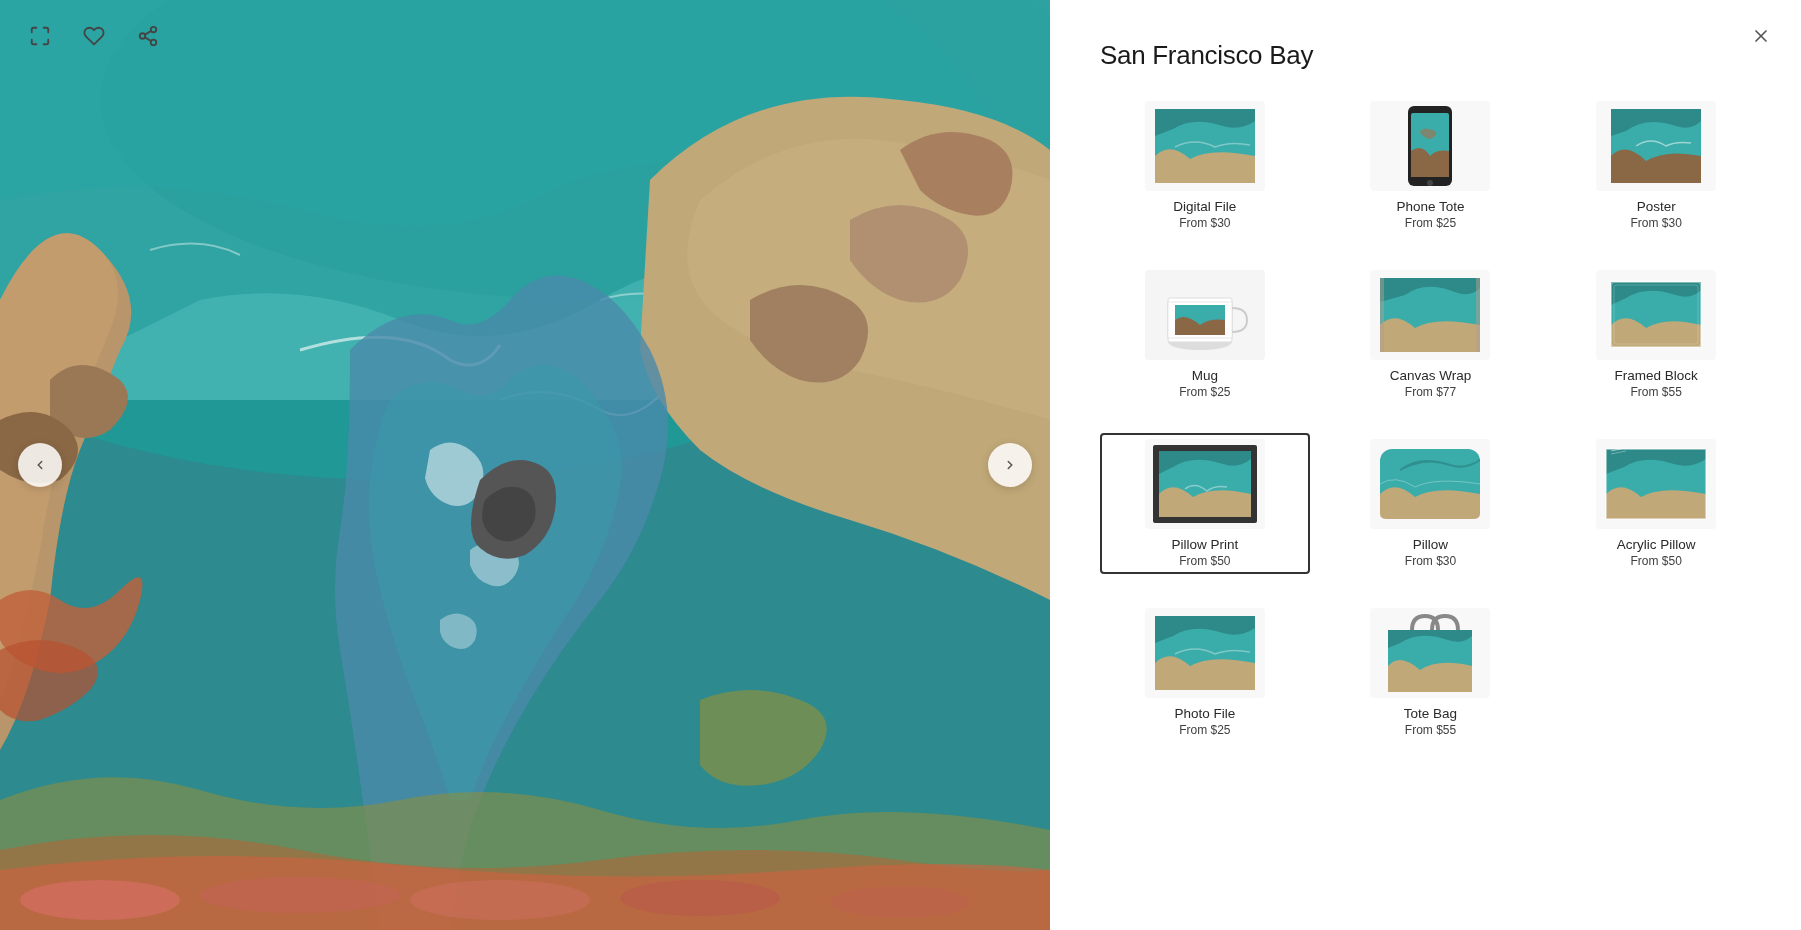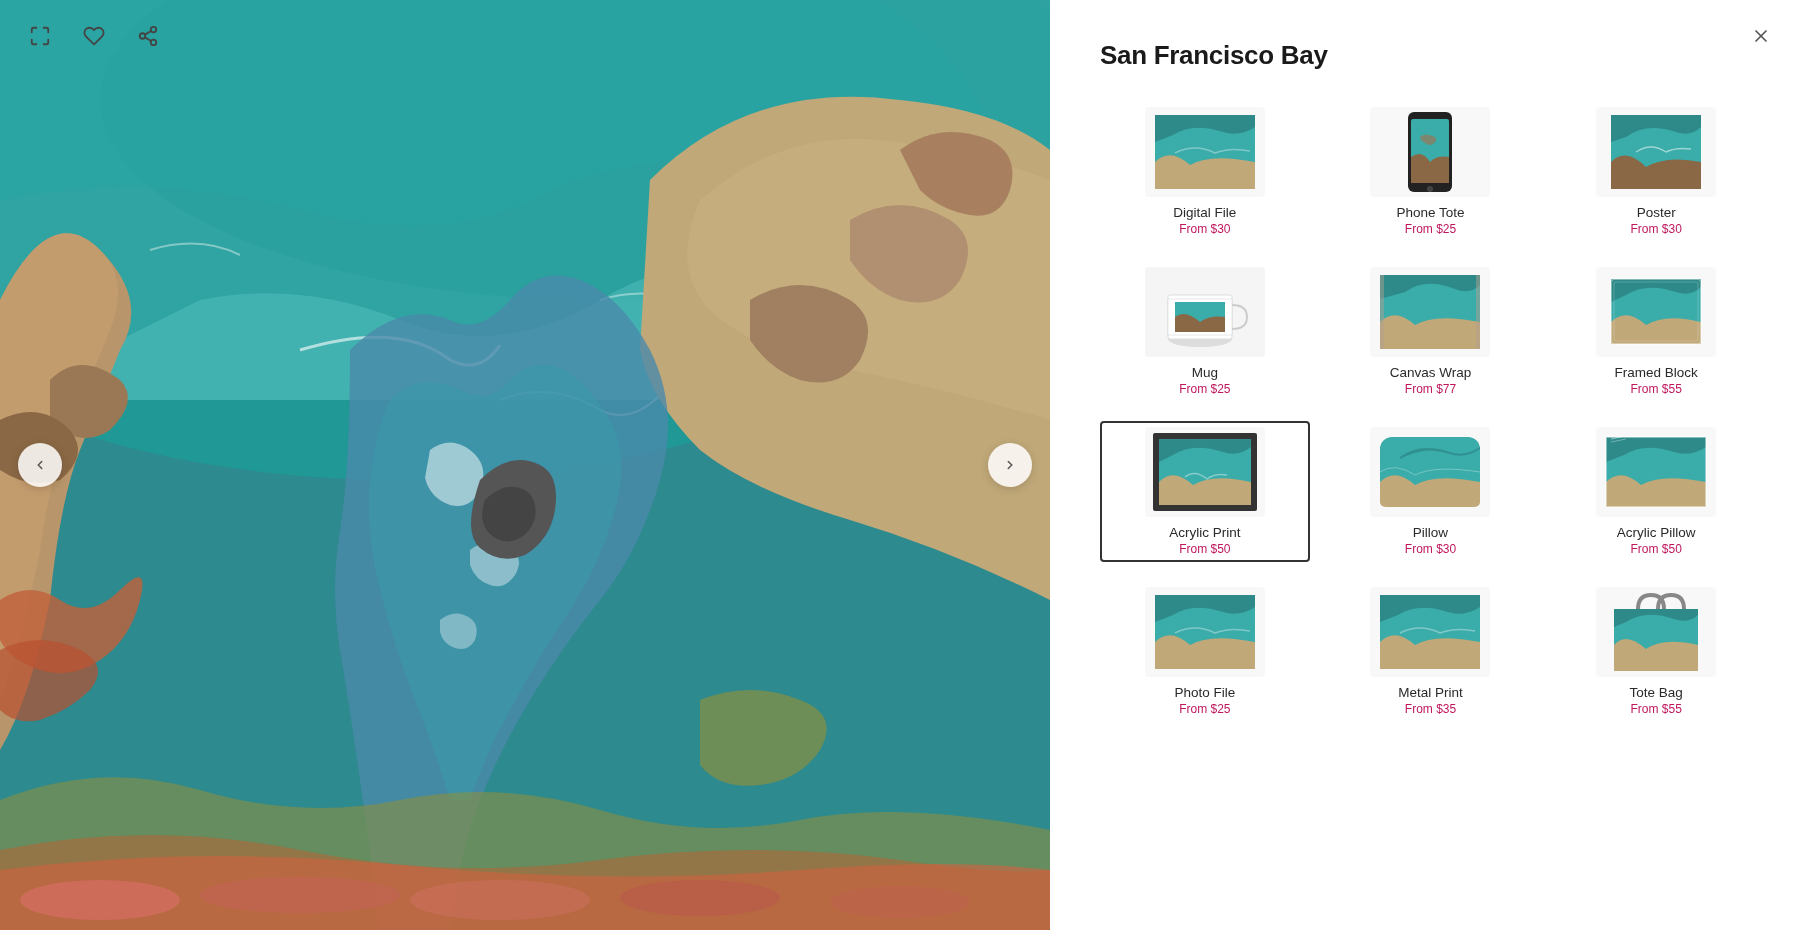--- a/index.html
+++ b/index.html
@@ -92,31 +92,31 @@
       border: none;
       cursor: pointer;
       display: flex;
       align-items: center;
       justify-content: center;
       color: #555;
     }
 
     .artwork-title {
       font-size: 26px;
-      font-weight: 700;
+      font-weight: 400;
       color: #1a1a1a;
-      margin-bottom: 30px;
+      margin-bottom: 24px;
       letter-spacing: -0.3px;
     }
 
     
     .product-grid {
       display: grid;
       grid-template-columns: repeat(3, 1fr);
-      gap: 19px 16px;
+      gap: 28px 16px;
     }
 
     .product-item {
       display: flex;
       flex-direction: column;
       align-items: center;
       cursor: pointer;
       padding: 6px;
       border-radius: 4px;
       transition: background 0.15s;
@@ -147,21 +147,21 @@
     .product-name {
       font-size: 13.5px;
       color: #2a2a2a;
       font-weight: 400;
       text-align: center;
       margin-bottom: 2px;
     }
 
     .product-price {
       font-size: 12px;
-      color: #be185d;
+      color: #404040;
       text-align: center;
     }
 
     
     .scene-svg {
       width: 100%;
       height: 100%;
     }
   </style>
 </head>
@@ -365,21 +365,21 @@
           <svg viewBox="0 0 120 90" xmlns="http://www.w3.org/2000/svg">
       <rect width="120" height="90" fill="#f8f8f8"></rect>
 
       <rect x="8" y="6" width="104" height="78" rx="2" fill="#333"></rect>
       <rect x="14" y="12" width="92" height="66" fill="#3aacaa"></rect>
       <path d="M14,55 Q28,40 48,58 Q68,46 106,55 L106,78 L14,78 Z" fill="#c0a878"></path>
       <path d="M28,28 Q48,15 78,25 Q93,30 106,20 L106,12 L14,12 L14,35 Z" fill="#2d8a88"></path>
       <path d="M40,50 Q50,42 62,52 Q70,46 82,48" stroke="white" stroke-width="1.5" fill="none" opacity="0.4"></path>
     </svg>
         </div>
-        <div class="product-name">Acrylic Print</div>
+        <div class="product-name">Pillow Print</div>
         <div class="product-price">From $50</div>
       </div>
       <div class="product-item">
         <div class="product-thumb">
           <svg viewBox="0 0 120 90" xmlns="http://www.w3.org/2000/svg">
       <rect width="120" height="90" fill="#f8f8f8"></rect>
       <rect x="10" y="10" width="100" height="70" rx="12" fill="#3aacaa"></rect>
       <path d="M10,55 Q25,40 45,58 Q65,46 110,55 L110,75 Q110,80 103,80 L17,80 Q10,80 10,75 Z" fill="#c0a878"></path>
       <path d="M30,30 Q50,15 80,25 Q95,30 110,20 L110,22 Q95,32 80,27 Q55,18 30,32 Z" fill="#2d8a88" opacity="0.8"></path>
       <path d="M10,45 Q25,35 45,48 Q65,38 110,45" stroke="white" stroke-width="1" fill="none" opacity="0.3"></path>
@@ -414,33 +414,20 @@
       <path d="M30,46 Q50,36 70,46 Q85,40 105,44" stroke="white" stroke-width="1.5" fill="none" opacity="0.35"></path>
     </svg>
         </div>
         <div class="product-name">Photo File</div>
         <div class="product-price">From $25</div>
       </div>
       <div class="product-item">
         <div class="product-thumb">
           <svg viewBox="0 0 120 90" xmlns="http://www.w3.org/2000/svg">
       <rect width="120" height="90" fill="#f8f8f8"></rect>
-      <rect x="10" y="8" width="100" height="74" fill="#3aacaa"></rect>
-      <path d="M10,55 Q25,40 45,58 Q65,46 110,55 L110,82 L10,82 Z" fill="#c0a878"></path>
-      <path d="M28,28 Q48,15 78,25 Q95,30 110,20 L110,8 L10,8 L10,35 Z" fill="#2d8a88"></path>
-      <path d="M30,46 Q50,36 70,46 Q85,40 105,44" stroke="white" stroke-width="1.5" fill="none" opacity="0.35"></path>
-    </svg>
-        </div>
-        <div class="product-name">Metal Print</div>
-        <div class="product-price">From $35</div>
-      </div>
-      <div class="product-item">
-        <div class="product-thumb">
-          <svg viewBox="0 0 120 90" xmlns="http://www.w3.org/2000/svg">
-      <rect width="120" height="90" fill="#f8f8f8"></rect>
 
       <path d="M42,22 Q42,8 55,8 Q68,8 68,22" stroke="#888" stroke-width="4" fill="none" stroke-linecap="round"></path>
       <path d="M62,22 Q62,8 75,8 Q88,8 88,22" stroke="#888" stroke-width="4" fill="none" stroke-linecap="round"></path>
 
       <rect x="18" y="22" width="84" height="62" rx="3" fill="#3aacaa"></rect>
       <path d="M18,58 Q30,44 50,62 Q68,50 102,58 L102,84 L18,84 Z" fill="#c0a878"></path>
       <path d="M30,35 Q50,22 78,32 Q92,37 102,28 L102,22 L18,22 L18,40 Z" fill="#2d8a88"></path>
     </svg>
         </div>
         <div class="product-name">Tote Bag</div>

